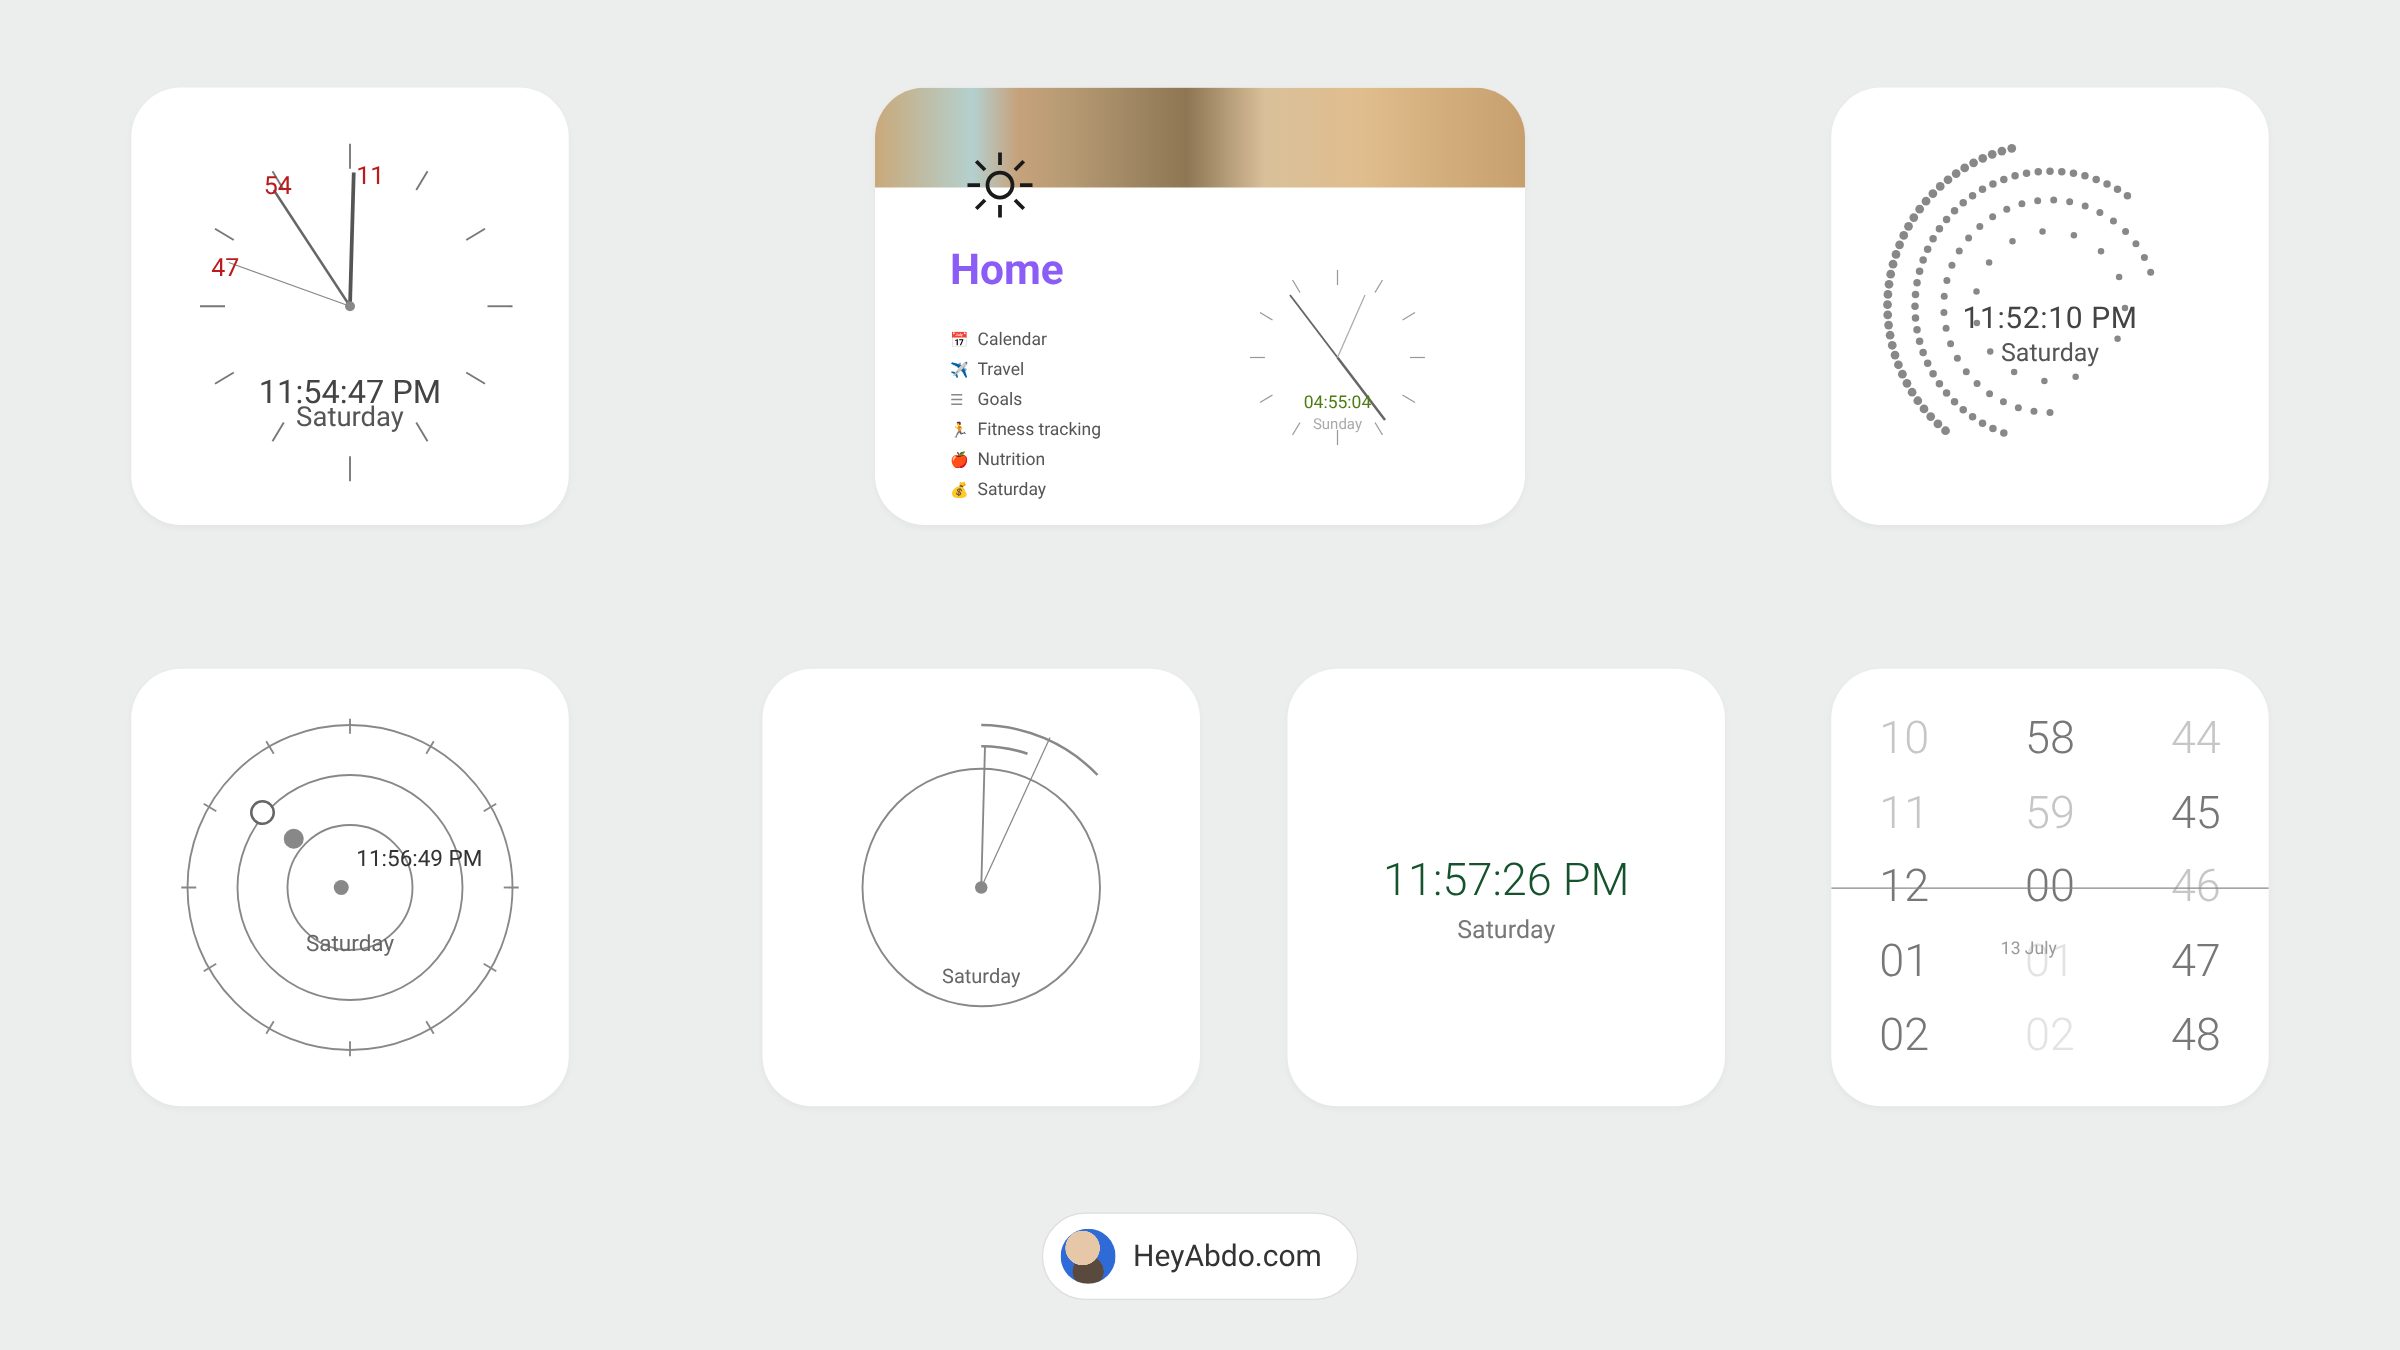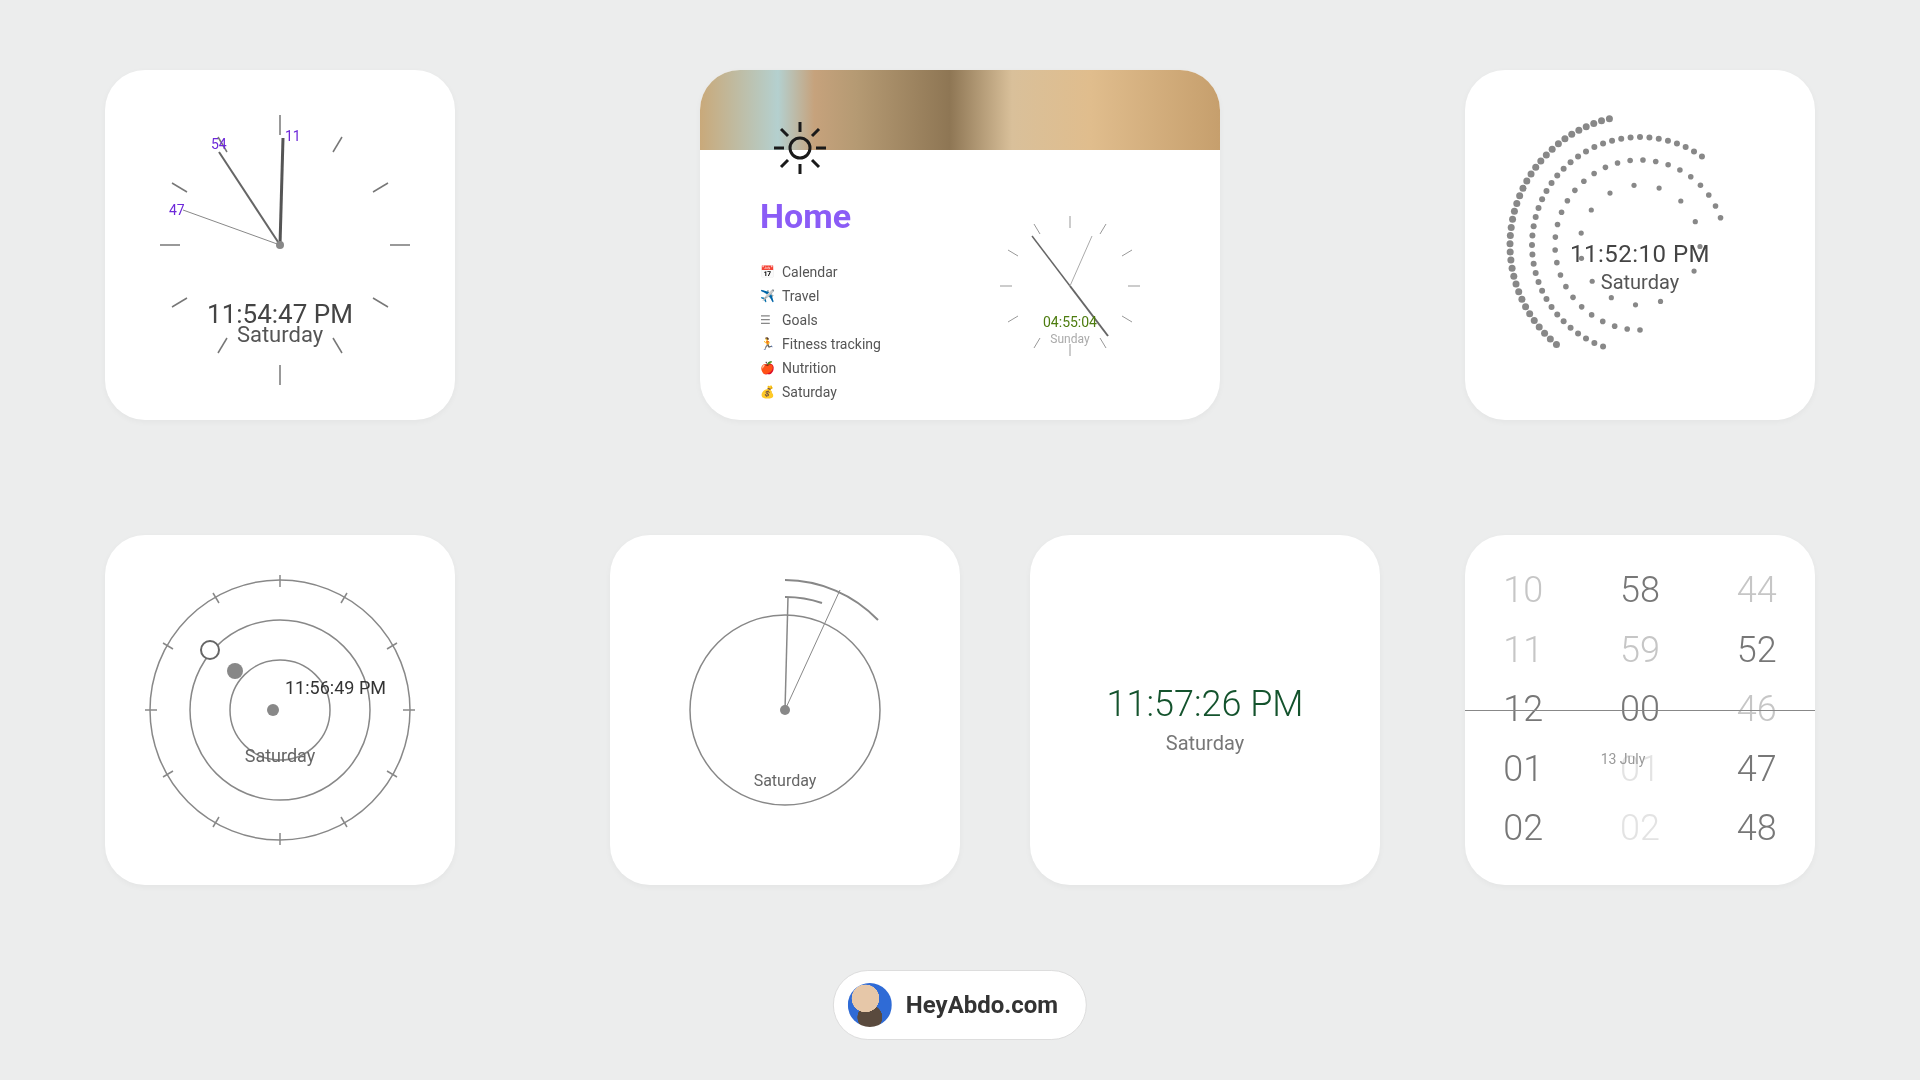--- a/index.html
+++ b/index.html
@@ -37,21 +37,21 @@
   .c3 { grid-column: 4; grid-row: 1; }
   .c4 { grid-column: 1; grid-row: 2; }
   .c5 { grid-column: 2; grid-row: 2; justify-self: end; }
   .c6 { grid-column: 3; grid-row: 2; justify-self: start; }
   .c7 { grid-column: 4; grid-row: 2; }
 
   
   .clock-svg { position:absolute; inset:0; }
   .c1-time { position:absolute; top:229px; left:0; right:0; text-align:center; font-size:26px; color:#444;}
   .c1-day  { position:absolute; top:252px; left:0; right:0; text-align:center; font-size:22px; color:#555;}
-  .c1-nums span { position:absolute; font-size:14px; color:#6d28d9;}
+  .c1-nums span { position:absolute; font-size:20px; color:#b91c1c;}
 
   
   .c2-banner {
     height: 80px;
     background:
       linear-gradient(90deg,
         #c9a97a 0%, #b4d0cf 15%, #c6a27c 22%, #b59a73 30%,
         #8e7654 48%, #d9c09a 60%, #e0bd8d 75%, #c69f6d 100%);
     position:relative;
   }
@@ -96,21 +96,21 @@
   .c7-divider { position:absolute; left:0; right:0; top:175px; height:1px; background:#888;}
   .c7-date { position:absolute; left:0; right:34px; top:216px; text-align:center; font-size:14px; color:#999;}
 
   
   .footer-pill {
     position:absolute; left:50%; transform:translateX(-50%);
     bottom:40px;
     background:#fff; border:1px solid #ddd; border-radius:999px;
     padding:12px 28px 12px 14px;
     display:flex; align-items:center; gap:14px;
-    font-size:24px; font-weight:700; color:#333;
+    font-size:24px; font-weight:400; color:#333;
   }
   .avatar {
     width:44px; height:44px; border-radius:50%;
     background: radial-gradient(circle at 40% 35%, #e6c7a8 0 35%, transparent 36%),
                 radial-gradient(circle at 50% 78%, #5a4a3e 0 30%, transparent 31%),
                 linear-gradient(#2f6bd6,#2f6bd6);
   }
 </style>
 </head>
 <body>
@@ -405,21 +405,21 @@
       </div>
       <div class="col">
         <span>58</span>
         <span class="faded">59</span>
         <span>00</span>
         <span class="hidden">01</span>
         <span class="hidden">02</span>
       </div>
       <div class="col">
         <span class="faded">44</span>
-        <span>52</span>
+        <span>45</span>
         <span class="faded">46</span>
         <span>47</span>
         <span>48</span>
       </div>
     </div>
     <div class="c7-divider"></div>
     <div class="c7-date">13 July</div>
   </div>
 
 </div>

